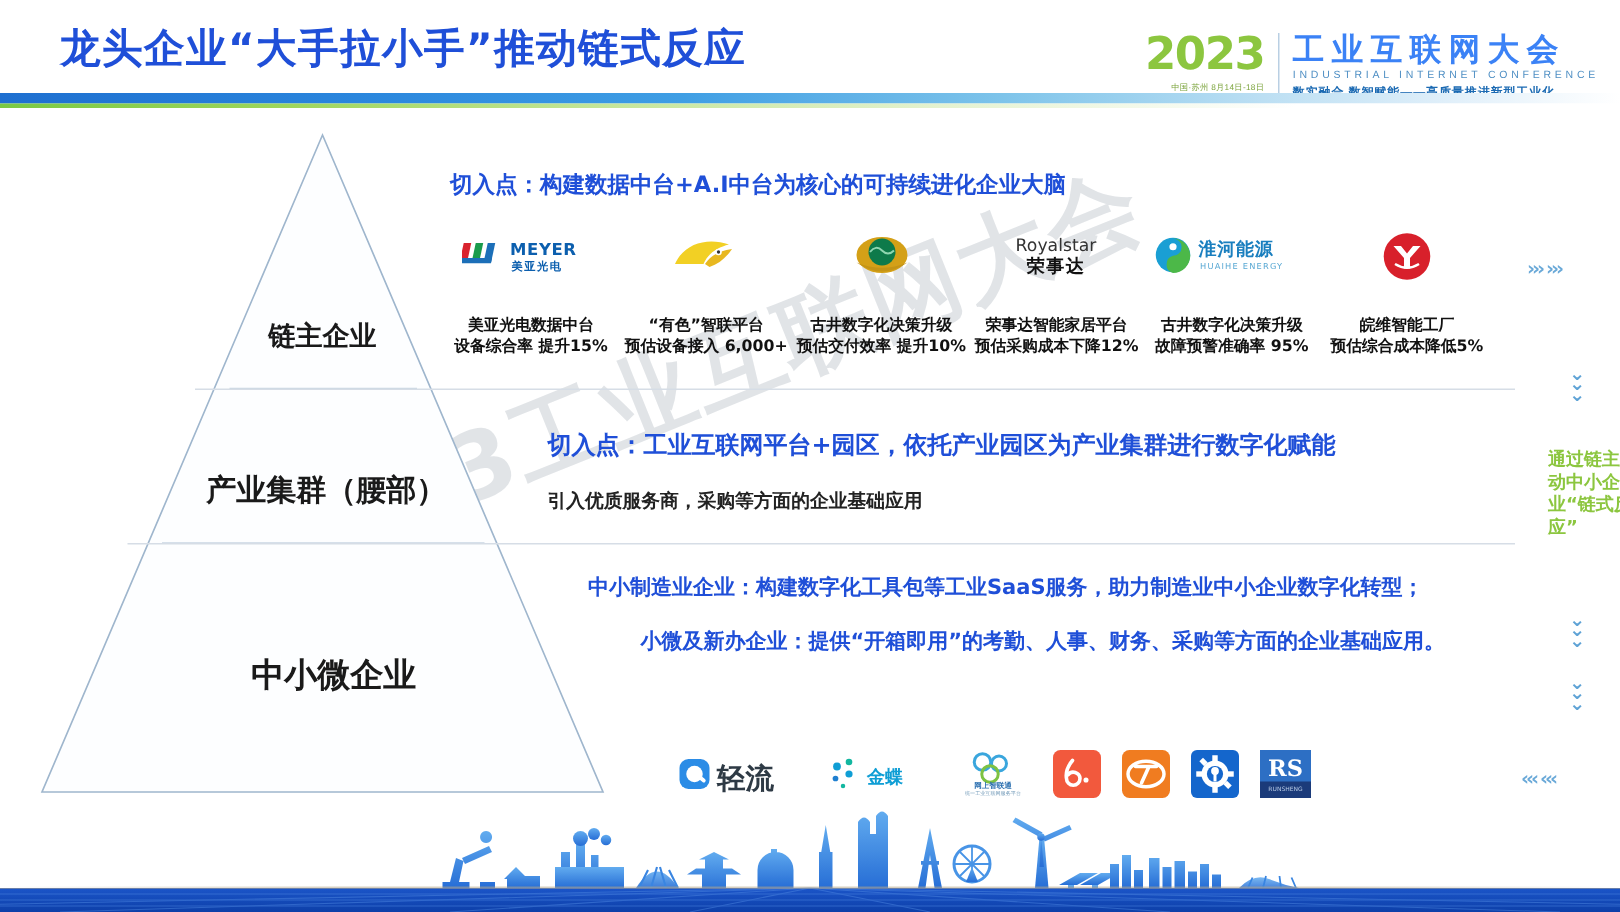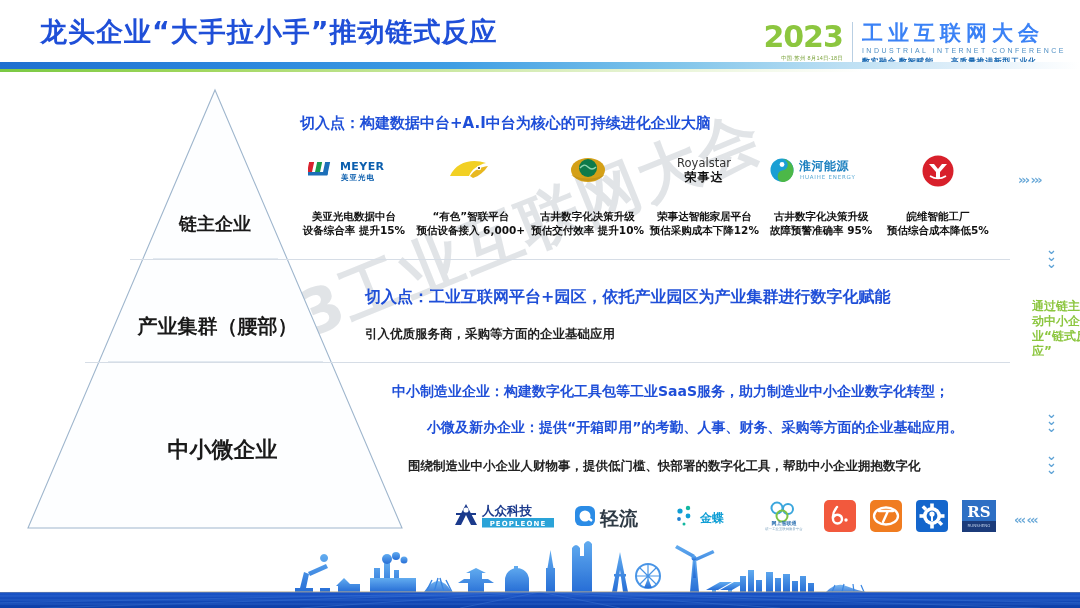--- a/index.html
+++ b/index.html
@@ -311,34 +311,23 @@
   </div>
 
   <div class="content-divider" id="div-1"></div>
   <div class="content-divider" id="div-2"></div>
 
   <div class="tier-heading" id="t2-heading">切入点：工业互联网平台+园区，依托产业园区为产业集群进行数字化赋能</div>
   <div class="tier-note" id="t2-note">引入优质服务商，采购等方面的企业基础应用</div>
 
   <div class="tier-line" id="t3-line-1">中小制造业企业：构建数字化工具包等工业SaaS服务，助力制造业中小企业数字化转型；</div>
   <div class="tier-line" id="t3-line-2">小微及新办企业：提供“开箱即用”的考勤、人事、财务、采购等方面的企业基础应用。</div>
-  <div class="tier-note" id="t3-note">围绕制造业中小企业人财物事，提供低门槛、快部署的数字化工具，帮助中小企业拥抱数字化</div>
 
   <div id="partner-row">
 
-    <div class="partner">
-      <svg width="108" height="30" viewBox="0 0 108 30">
-        <path d="M14,3 L25,24 L19,24 L14,14 L9,24 L3,24 Z" fill="#1b3a8c"></path>
-        <circle cx="14" cy="9" r="2.6" fill="#fff"></circle>
-        <path d="M4,13 L10,13 M18,13 L24,13" stroke="#1b3a8c" stroke-width="2.2"></path>
-        <text x="30" y="14" font-family="DejaVu Sans" font-size="12.5" font-weight="bold" fill="#1b3a8c">人众科技</text>
-        <rect x="30" y="17" width="72" height="9.5" fill="#2aa3d8"></rect>
-        <text x="66" y="24.5" text-anchor="middle" font-family="DejaVu Sans" font-size="7" font-weight="bold" fill="#fff" letter-spacing="1.1">PEOPLEONE</text>
-      </svg>
-    </div>
 
     <div class="partner">
       <svg width="84" height="30" viewBox="0 0 84 30">
         <rect x="1" y="5" width="20" height="20" rx="6" fill="#2b8ce6"></rect>
         <circle cx="11" cy="15" r="5.5" fill="#fff"></circle>
         <rect x="13" y="17" width="6" height="2.6" rx="1.3" fill="#fff" transform="rotate(38 16 18)"></rect>
         <text x="26" y="24" font-family="DejaVu Sans" font-size="19" font-weight="bold" fill="#2e3a45">轻流</text>
       </svg>
     </div>
 

